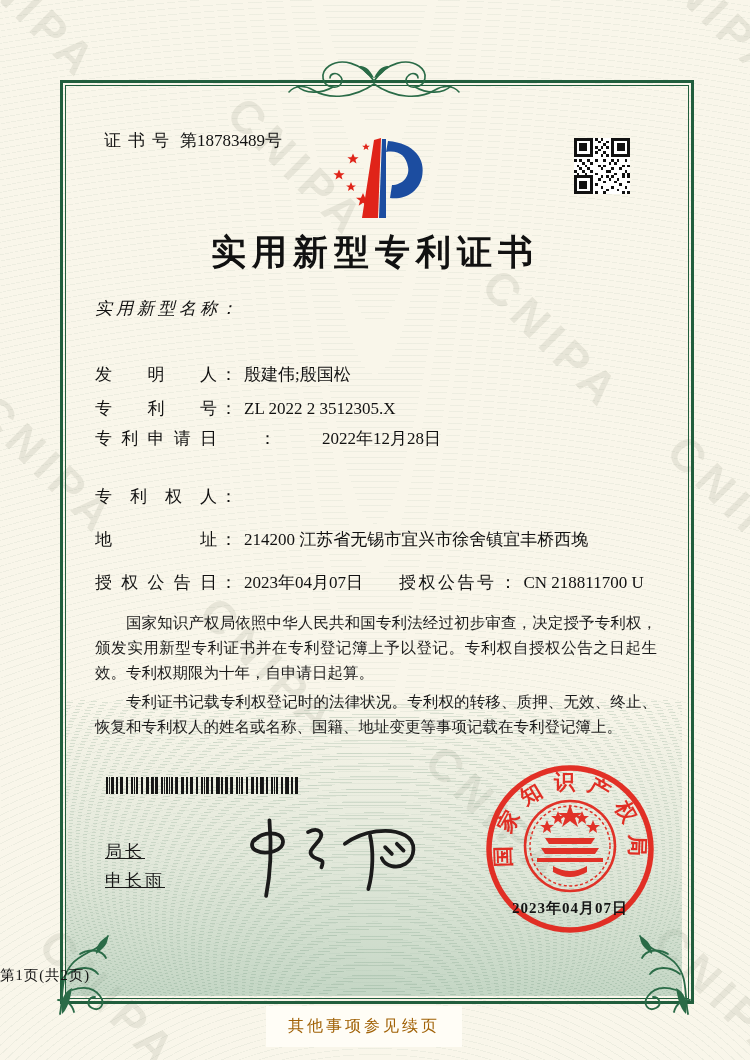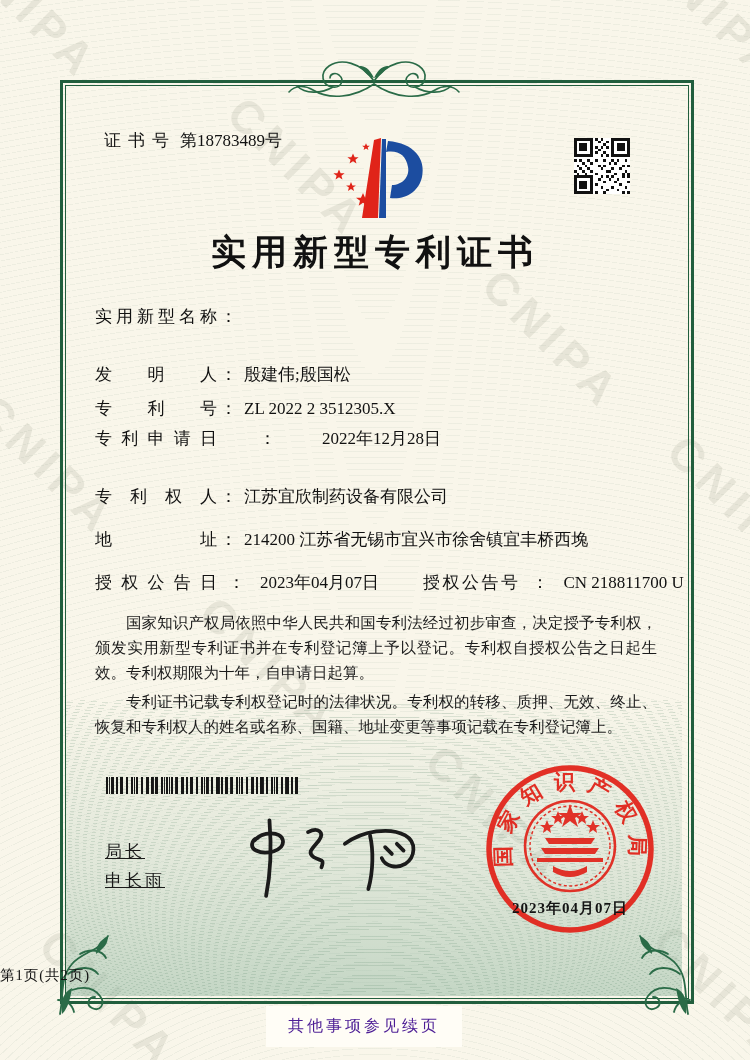--- a/index.html
+++ b/index.html
@@ -35,21 +35,21 @@
   .barcode{position:absolute;left:106px;top:777px;width:192px;height:17px;background:
         repeating-linear-gradient(90deg,#151515 0 2px,transparent 2px 5px),
         repeating-linear-gradient(90deg,#151515 0 1px,transparent 1px 7px),
         repeating-linear-gradient(90deg,transparent 0 3px,#222 3px 4px,transparent 4px 11px);}
   .signer{position:absolute;left:105px;font-size:17px;letter-spacing:3px;
         font-family:"Liberation Sans","DejaVu Sans",sans-serif;color:#1a1a1a;text-decoration:underline;}
   .sig{position:absolute;left:225px;top:812px;width:218px;height:88px;}
   .seal{position:absolute;left:483px;top:762px;width:174px;height:174px;}
   .pageinfo{position:absolute;left:0;width:750px;top:966px;text-align:left;font-size:14.5px;letter-spacing:1px;}
   .note{position:absolute;left:266px;top:1006px;background:#fffdf6;padding:10px 22px;
-        font-size:16px;letter-spacing:3px;color:#4c1d95;}
+        font-size:16px;letter-spacing:3px;color:#a16207;}
   .orn-top{position:absolute;left:268px;top:54px;width:212px;height:52px;}
   .orn-corner{position:absolute;width:80px;height:86px;}
   .orn-left{left:50px;top:930px;}
   .orn-right{left:618px;top:930px;transform:scaleX(-1);}
 </style>
 </head>
 <body>
 
 <div class="page">
 
@@ -134,21 +134,21 @@
       <use href="#st" transform="translate(46,13) scale(0.55)"></use>
       <use href="#st" transform="translate(33,25) scale(0.8)"></use>
       <use href="#st" transform="translate(19,41) scale(0.8)"></use>
       <use href="#st" transform="translate(31,53) scale(0.7)"></use>
       <use href="#st" transform="translate(43,66) scale(1.0)"></use>
     </g>
   </svg>
 
   <div class="title">实用新型专利证书</div>
 
-  <div class="row" style="top:305px;">
+  <div class="row" style="top:297px;font-style:italic;">
     <span class="flabel">实用新型名称</span>
       <span class="colon">：</span>
   </div>
   <div class="row" style="top:351px;margin-top:12px;">
     <span class="flabel">发明人</span>
       <span class="colon">：</span>
       <span class="fvalue">殷建伟;殷国松</span>
   </div>
   <div class="row" style="top:397px;">
     <span class="flabel">专利号</span>
@@ -156,28 +156,27 @@
       <span class="fvalue">ZL 2022 2 3512305.X</span>
   </div>
   <div class="row" style="top:427px;gap:39px;">
     <span class="flabel">专利申请日</span>
       <span class="colon">：</span>
       <span class="fvalue">2022年12月28日</span>
   </div>
   <div class="row" style="top:485px;">
     <span class="flabel">专利权人</span>
       <span class="colon">：</span>
-      <span class="fvalue">江苏宜欣制药设备有限公司</span>
   </div>
   <div class="row" style="top:528px;">
     <span class="flabel">地址</span>
       <span class="colon">：</span>
       <span class="fvalue">214200 江苏省无锡市宜兴市徐舍镇宜丰桥西堍</span>
   </div>
-  <div class="row" style="top:571px;gap:8px;">
+  <div class="row" style="top:571px;">
     <span class="flabel">授权公告日</span>
       <span class="colon">：</span>
       <span class="fvalue">2023年04月07日</span>
     <span class="flabel2">授权公告号</span>
       <span class="colon">：</span>
       <span class="fvalue">CN 218811700 U</span>
   </div>
 
   <div class="bodytext">
     <p>国家知识产权局依照中华人民共和国专利法经过初步审查，决定授予专利权，颁发实用新型专利证书并在专利登记簿上予以登记。专利权自授权公告之日起生效。专利权期限为十年，自申请日起算。</p>

